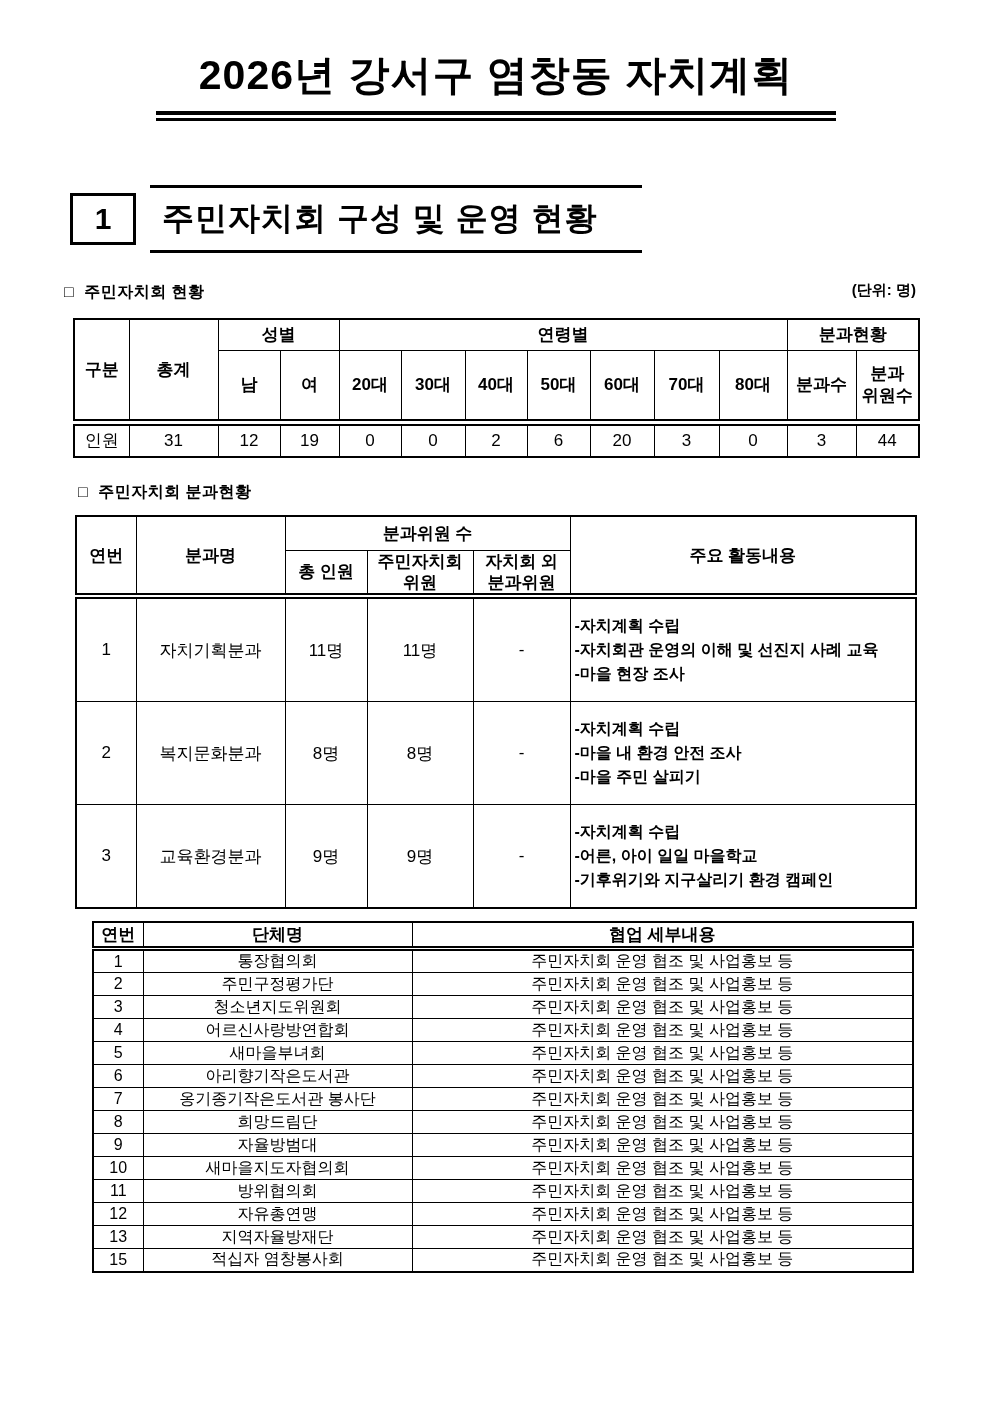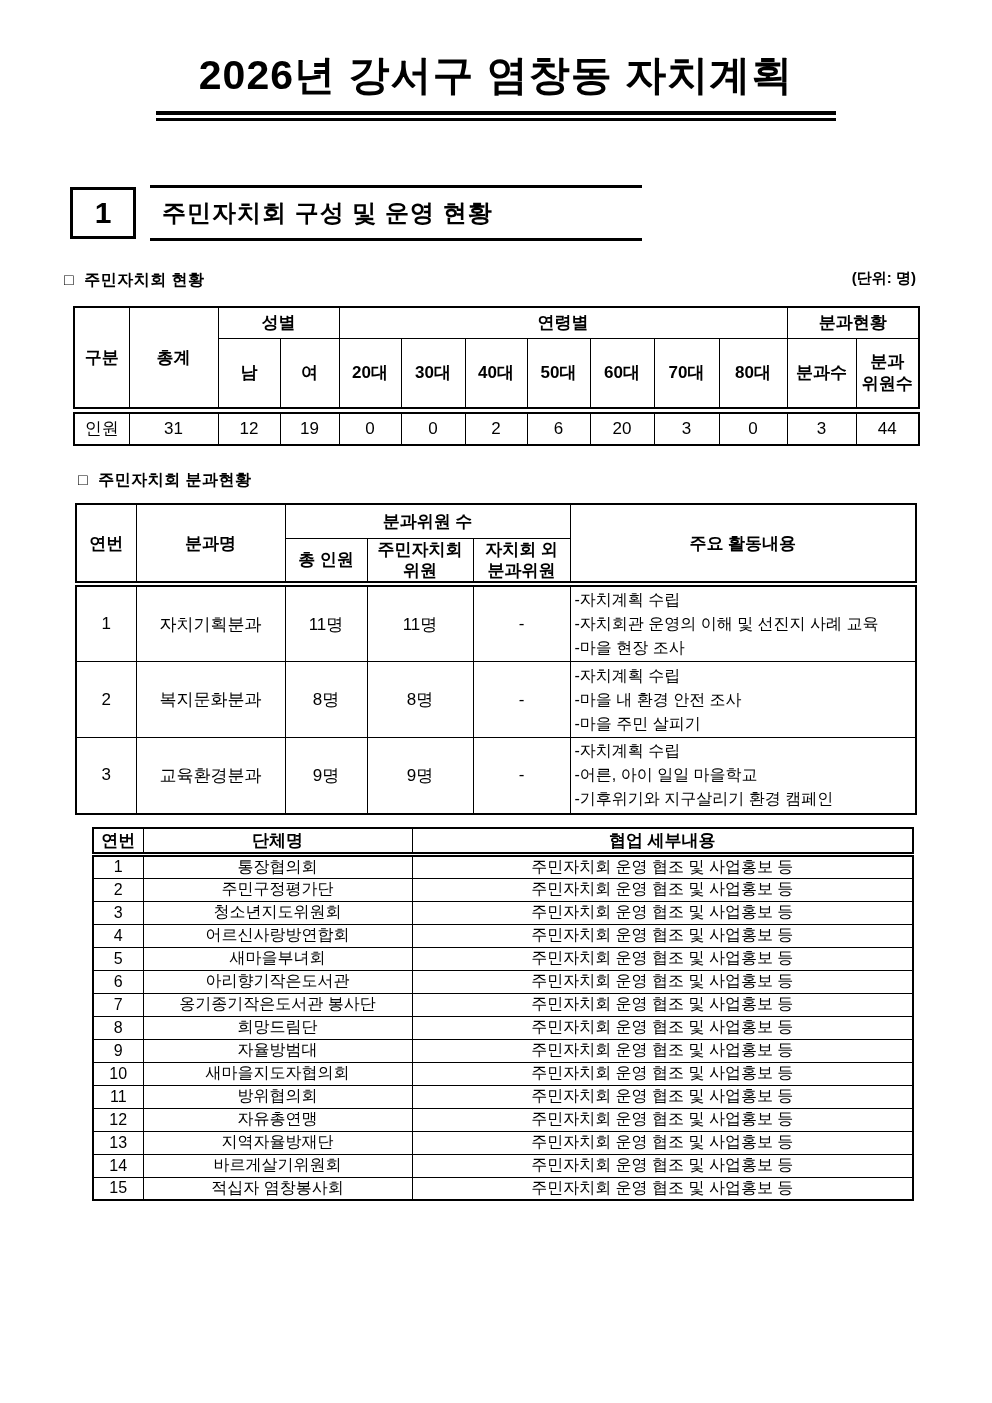--- a/index.html
+++ b/index.html
@@ -31,21 +31,21 @@
   .section-header { display: flex; align-items: center; margin: 64px 0 0 70px; }
   .section-num-box {
     flex: none; width: 66px; height: 52px; border: 3px solid #000;
     display: flex; align-items: center; justify-content: center;
     font-size: 30px; font-weight: 700;
   }
   .section-title {
     margin-left: 14px; width: 492px;
     border-top: 3px solid #000; border-bottom: 3px solid #000;
     padding: 9px 0 9px 12px;
-    font-size: 24px; font-weight: 800; letter-spacing: 1px;
+    font-size: 32px; font-weight: 800; letter-spacing: 1px;
   }
 
   
   .heading-row { display: flex; align-items: flex-end; justify-content: space-between; }
   .heading-row.status { margin: 28px 76px 0 64px; }
   .sub-heading { font-size: 16px; font-weight: 800; letter-spacing: 0.5px; }
   .sub-heading .sq { font-weight: 400; margin-right: 10px; }
   .unit-label { font-size: 15px; font-weight: 700; padding-bottom: 3px; }
   .heading-divisions { margin: 24px 0 0 78px; }
   .heading-coop { margin: 22px 0 0 90px; }
@@ -67,21 +67,21 @@
   .t1 th.rs { border-bottom: 7px double #000; }
   .t1 .d td { height: 35px; font-weight: 400; }
 
   
   .t2 { width: 840px; margin: 12px 0 0 75px; border: 2px solid #000; font-size: 17px; }
   .t2 .h1 th { height: 34px; }
   .t2 .h2 th { height: 46px; border-bottom: 6px double #000; }
   .t2 th.rs { border-bottom: 6px double #000; }
   .t2 td { font-weight: 400; }
   .t2 .body-row td { height: 76px; }
-  .t2 td.acts { text-align: left; padding: 1px 4px; font-size: 16px; }
+  .t2 td.acts { text-align: left; padding: 15px 4px; font-size: 16px; font-weight: bold; }
   .t2 td.acts div { line-height: 1.5; }
 
   
   .t3 { width: 820px; margin: 12px 0 0 92px; border: 2px solid #000; font-size: 16px; }
   .t3 th { height: 23px; border-bottom: 5px double #000; font-size: 17px; }
   .t3 td { height: 23px; font-weight: 400; }
 </style>
 </head>
 <body>
 
@@ -301,25 +301,20 @@
       <td>12</td>
       <td>자유총연맹</td>
       <td>주민자치회 운영 협조 및 사업홍보 등</td>
     </tr>
     <tr>
       <td>13</td>
       <td>지역자율방재단</td>
       <td>주민자치회 운영 협조 및 사업홍보 등</td>
     </tr>
     <tr>
-      <td>14</td>
-      <td>바르게살기위원회</td>
-      <td>주민자치회 운영 협조 및 사업홍보 등</td>
-    </tr>
-    <tr>
       <td>15</td>
       <td>적십자 염창봉사회</td>
       <td>주민자치회 운영 협조 및 사업홍보 등</td>
     </tr>
   </tbody>
     </table>
 
 </div>
 
 </body></html>

